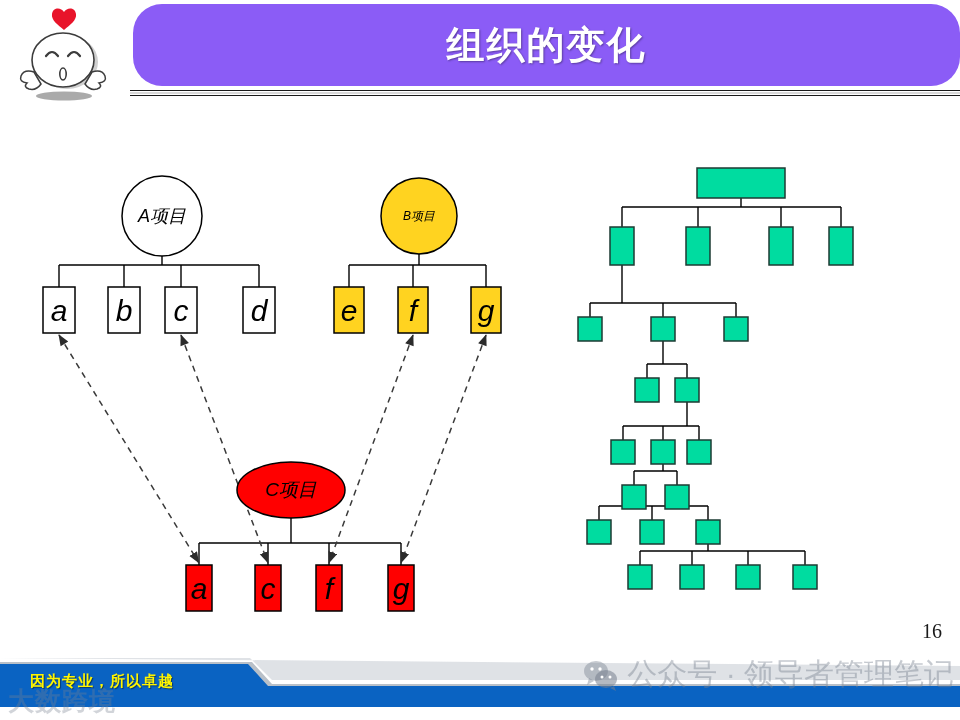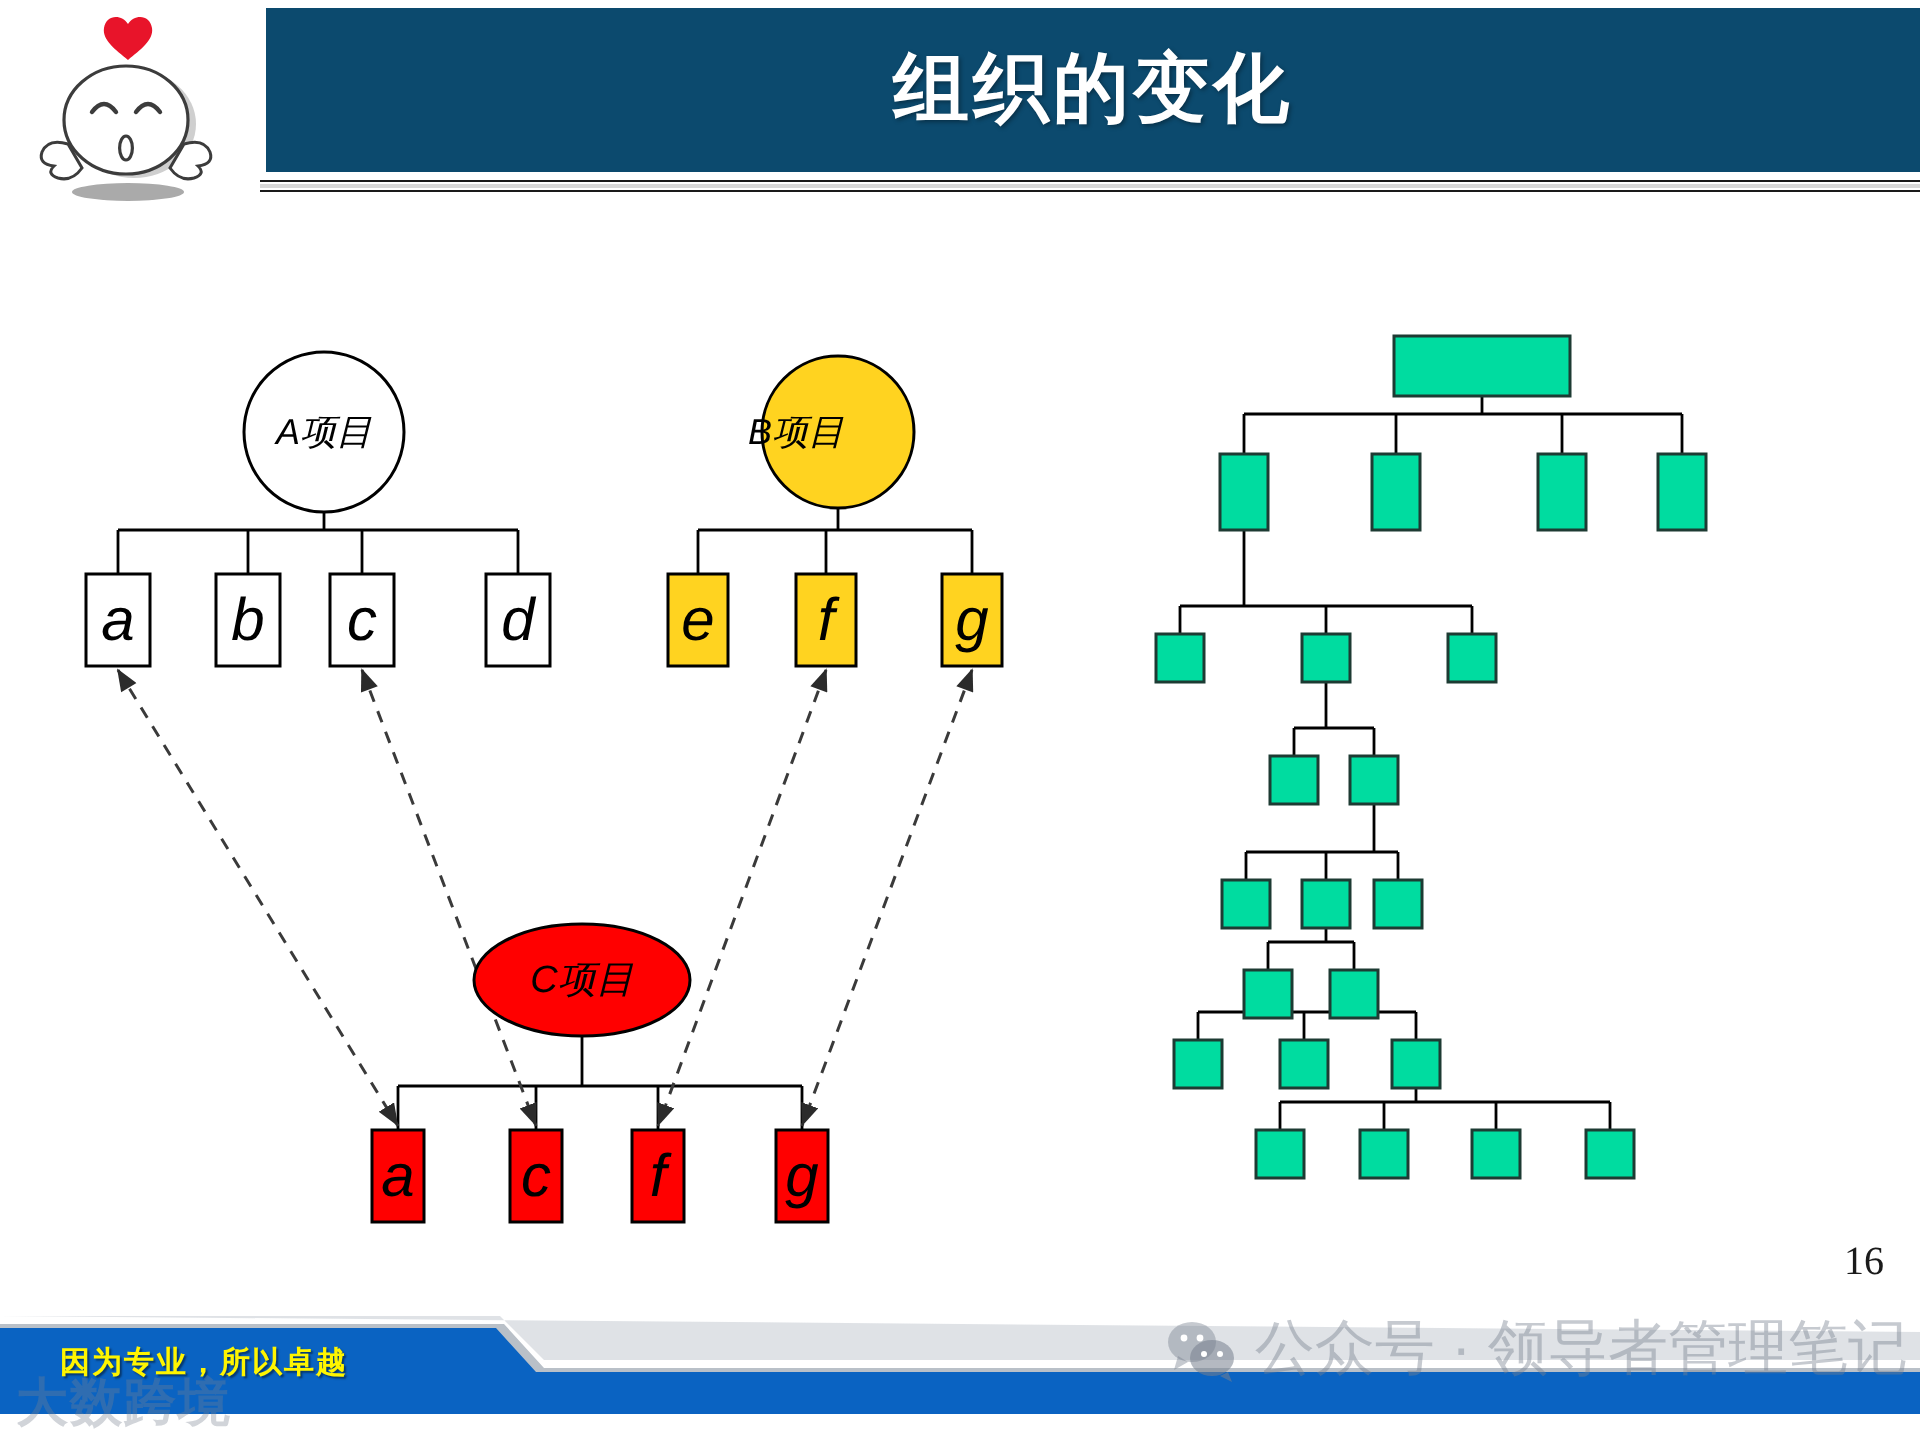--- a/index.html
+++ b/index.html
@@ -18,21 +18,22 @@
   
   #slide-header {
     position: absolute;
     left: 0; top: 0;
     width: 960px; height: 110px;
   }
   #title-bar {
     position: absolute;
     left: 133px; top: 4px;
     width: 827px; height: 82px;
-    background: #0c4a6e;
+    background: #8b5cf6;
+    border-radius: 29px;
   }
   #slide-title {
     position: absolute;
     left: 0; top: 0;
     width: 827px; height: 82px;
     line-height: 82px;
     text-align: center;
     color: #ffffff;
     font-size: 38px;
     font-weight: bold;
@@ -274,21 +275,21 @@
         <rect x="736" y="455" width="24" height="24" fill="#00DCA0" stroke="#1d3b33" stroke-width="1.5"></rect>
         <rect x="793" y="455" width="24" height="24" fill="#00DCA0" stroke="#1d3b33" stroke-width="1.5"></rect>
       </g>
   </svg>
   <div id="labels">
       <div class="node-label" style="left: 102px; top: 94px; width: 120px; height: 24px; font-size: 18px;">A项目</div>
       <div class="node-label" style="left: 43px; top: 178px; width: 32px; height: 46px; font-size: 30px;">a</div>
       <div class="node-label" style="left: 108px; top: 178px; width: 32px; height: 46px; font-size: 30px;">b</div>
       <div class="node-label" style="left: 165px; top: 178px; width: 32px; height: 46px; font-size: 30px;">c</div>
       <div class="node-label" style="left: 243px; top: 178px; width: 32px; height: 46px; font-size: 30px;">d</div>
-      <div class="node-label" style="left: 338px; top: 94px; width: 120px; height: 24px; font-size: 18px;">B项目</div>
+      <div class="node-label" style="left: 359px; top: 94px; width: 120px; height: 24px; font-size: 12px;">B项目</div>
       <div class="node-label" style="left: 334px; top: 178px; width: 30px; height: 46px; font-size: 30px;">e</div>
       <div class="node-label" style="left: 398px; top: 178px; width: 30px; height: 46px; font-size: 30px;">f</div>
       <div class="node-label" style="left: 471px; top: 178px; width: 30px; height: 46px; font-size: 30px;">g</div>
       <div class="node-label" style="left: 231px; top: 368px; width: 120px; height: 24px; font-size: 19px;">C项目</div>
       <div class="node-label" style="left: 186px; top: 456px; width: 26px; height: 46px; font-size: 30px;">a</div>
       <div class="node-label" style="left: 255px; top: 456px; width: 26px; height: 46px; font-size: 30px;">c</div>
       <div class="node-label" style="left: 316px; top: 456px; width: 26px; height: 46px; font-size: 30px;">f</div>
       <div class="node-label" style="left: 388px; top: 456px; width: 26px; height: 46px; font-size: 30px;">g</div>
     </div>
 </div>

